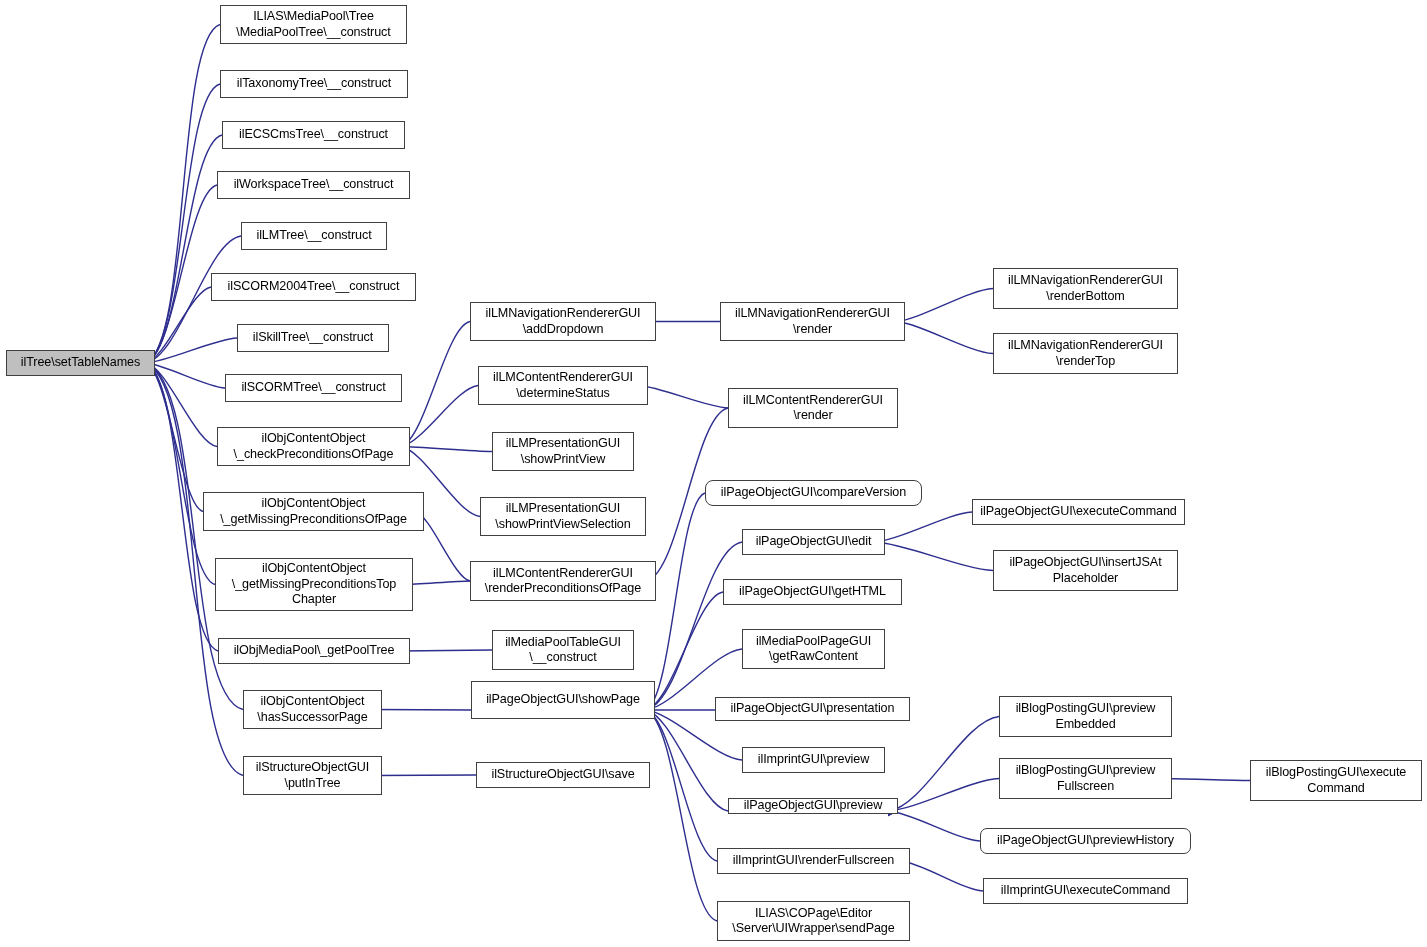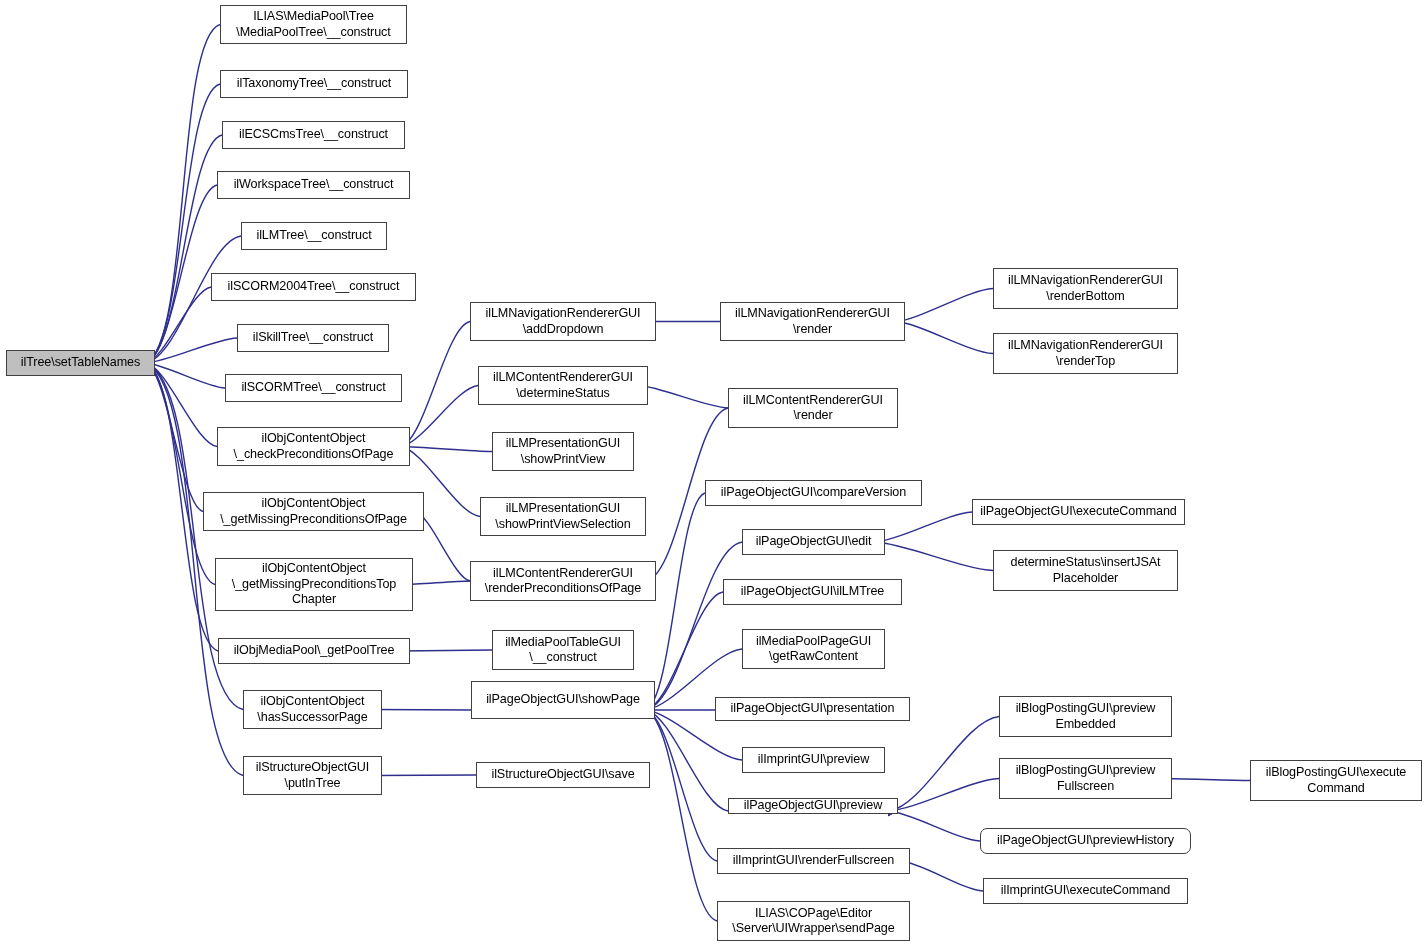--- a/index.html
+++ b/index.html
@@ -174,37 +174,37 @@
       <div class="gnode" style="left: 470px; top: 561px; width: 186px; height: 40px;">ilLMContentRendererGUI
 \renderPreconditionsOfPage</div>
       <div class="gnode" style="left: 492px; top: 630px; width: 142px; height: 40px;">ilMediaPoolTableGUI
 \__construct</div>
       <div class="gnode" style="left: 471px; top: 681px; width: 184px; height: 38px;">ilPageObjectGUI\showPage</div>
       <div class="gnode" style="left: 476px; top: 762px; width: 174px; height: 26px;">ilStructureObjectGUI\save</div>
       <div class="gnode" style="left: 720px; top: 302px; width: 185px; height: 39px;">ilLMNavigationRendererGUI
 \render</div>
       <div class="gnode" style="left: 728px; top: 388px; width: 170px; height: 40px;">ilLMContentRendererGUI
 \render</div>
-      <div class="gnode" style="left: 705px; top: 480px; width: 217px; height: 26px;">ilPageObjectGUI\compareVersion</div>
+      <div class="gnode" style="left: 705px; top: 480px; width: 217px; height: 26px; border-radius: 8px;">ilPageObjectGUI\compareVersion</div>
       <div class="gnode" style="left: 742px; top: 529px; width: 143px; height: 26px;">ilPageObjectGUI\edit</div>
-      <div class="gnode" style="left: 723px; top: 579px; width: 179px; height: 26px;">ilPageObjectGUI\ilLMTree</div>
+      <div class="gnode" style="left: 723px; top: 579px; width: 179px; height: 26px;">ilPageObjectGUI\getHTML</div>
       <div class="gnode" style="left: 742px; top: 629px; width: 143px; height: 40px;">ilMediaPoolPageGUI
 \getRawContent</div>
       <div class="gnode" style="left: 715px; top: 697px; width: 195px; height: 24px;">ilPageObjectGUI\presentation</div>
       <div class="gnode" style="left: 742px; top: 747px; width: 143px; height: 26px;">ilImprintGUI\preview</div>
       <div class="gnode" style="left: 728px; top: 798px; width: 170px; height: 16px;">ilPageObjectGUI\preview</div>
       <div class="gnode" style="left: 717px; top: 848px; width: 193px; height: 26px;">ilImprintGUI\renderFullscreen</div>
       <div class="gnode" style="left: 717px; top: 901px; width: 193px; height: 40px;">ILIAS\COPage\Editor
 \Server\UIWrapper\sendPage</div>
       <div class="gnode" style="left: 993px; top: 268px; width: 185px; height: 41px;">ilLMNavigationRendererGUI
 \renderBottom</div>
       <div class="gnode" style="left: 993px; top: 333px; width: 185px; height: 41px;">ilLMNavigationRendererGUI
 \renderTop</div>
       <div class="gnode" style="left: 972px; top: 499px; width: 213px; height: 26px;">ilPageObjectGUI\executeCommand</div>
-      <div class="gnode" style="left: 993px; top: 550px; width: 185px; height: 41px;">determineStatus\insertJSAt
+      <div class="gnode" style="left: 993px; top: 550px; width: 185px; height: 41px;">ilPageObjectGUI\insertJSAt
 Placeholder</div>
       <div class="gnode" style="left: 999px; top: 696px; width: 173px; height: 41px;">ilBlogPostingGUI\preview
 Embedded</div>
       <div class="gnode" style="left: 999px; top: 758px; width: 173px; height: 41px;">ilBlogPostingGUI\preview
 Fullscreen</div>
       <div class="gnode" style="left: 980px; top: 828px; width: 211px; height: 26px; border-radius: 7px;">ilPageObjectGUI\previewHistory</div>
       <div class="gnode" style="left: 983px; top: 878px; width: 205px; height: 26px;">ilImprintGUI\executeCommand</div>
       <div class="gnode" style="left: 1250px; top: 760px; width: 172px; height: 41px;">ilBlogPostingGUI\execute
 Command</div>
     </div>

